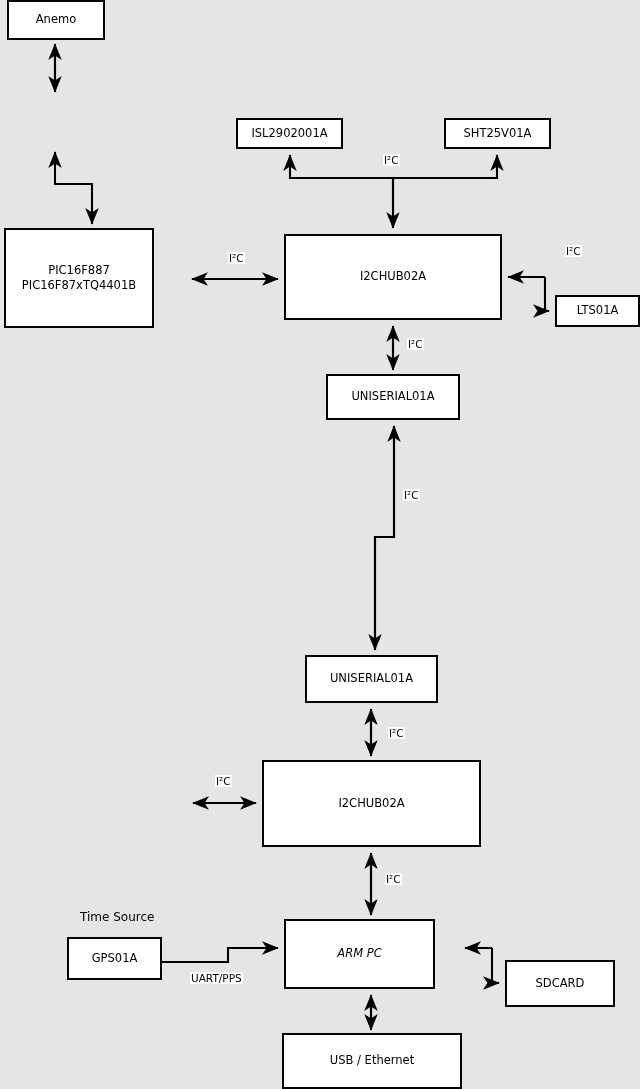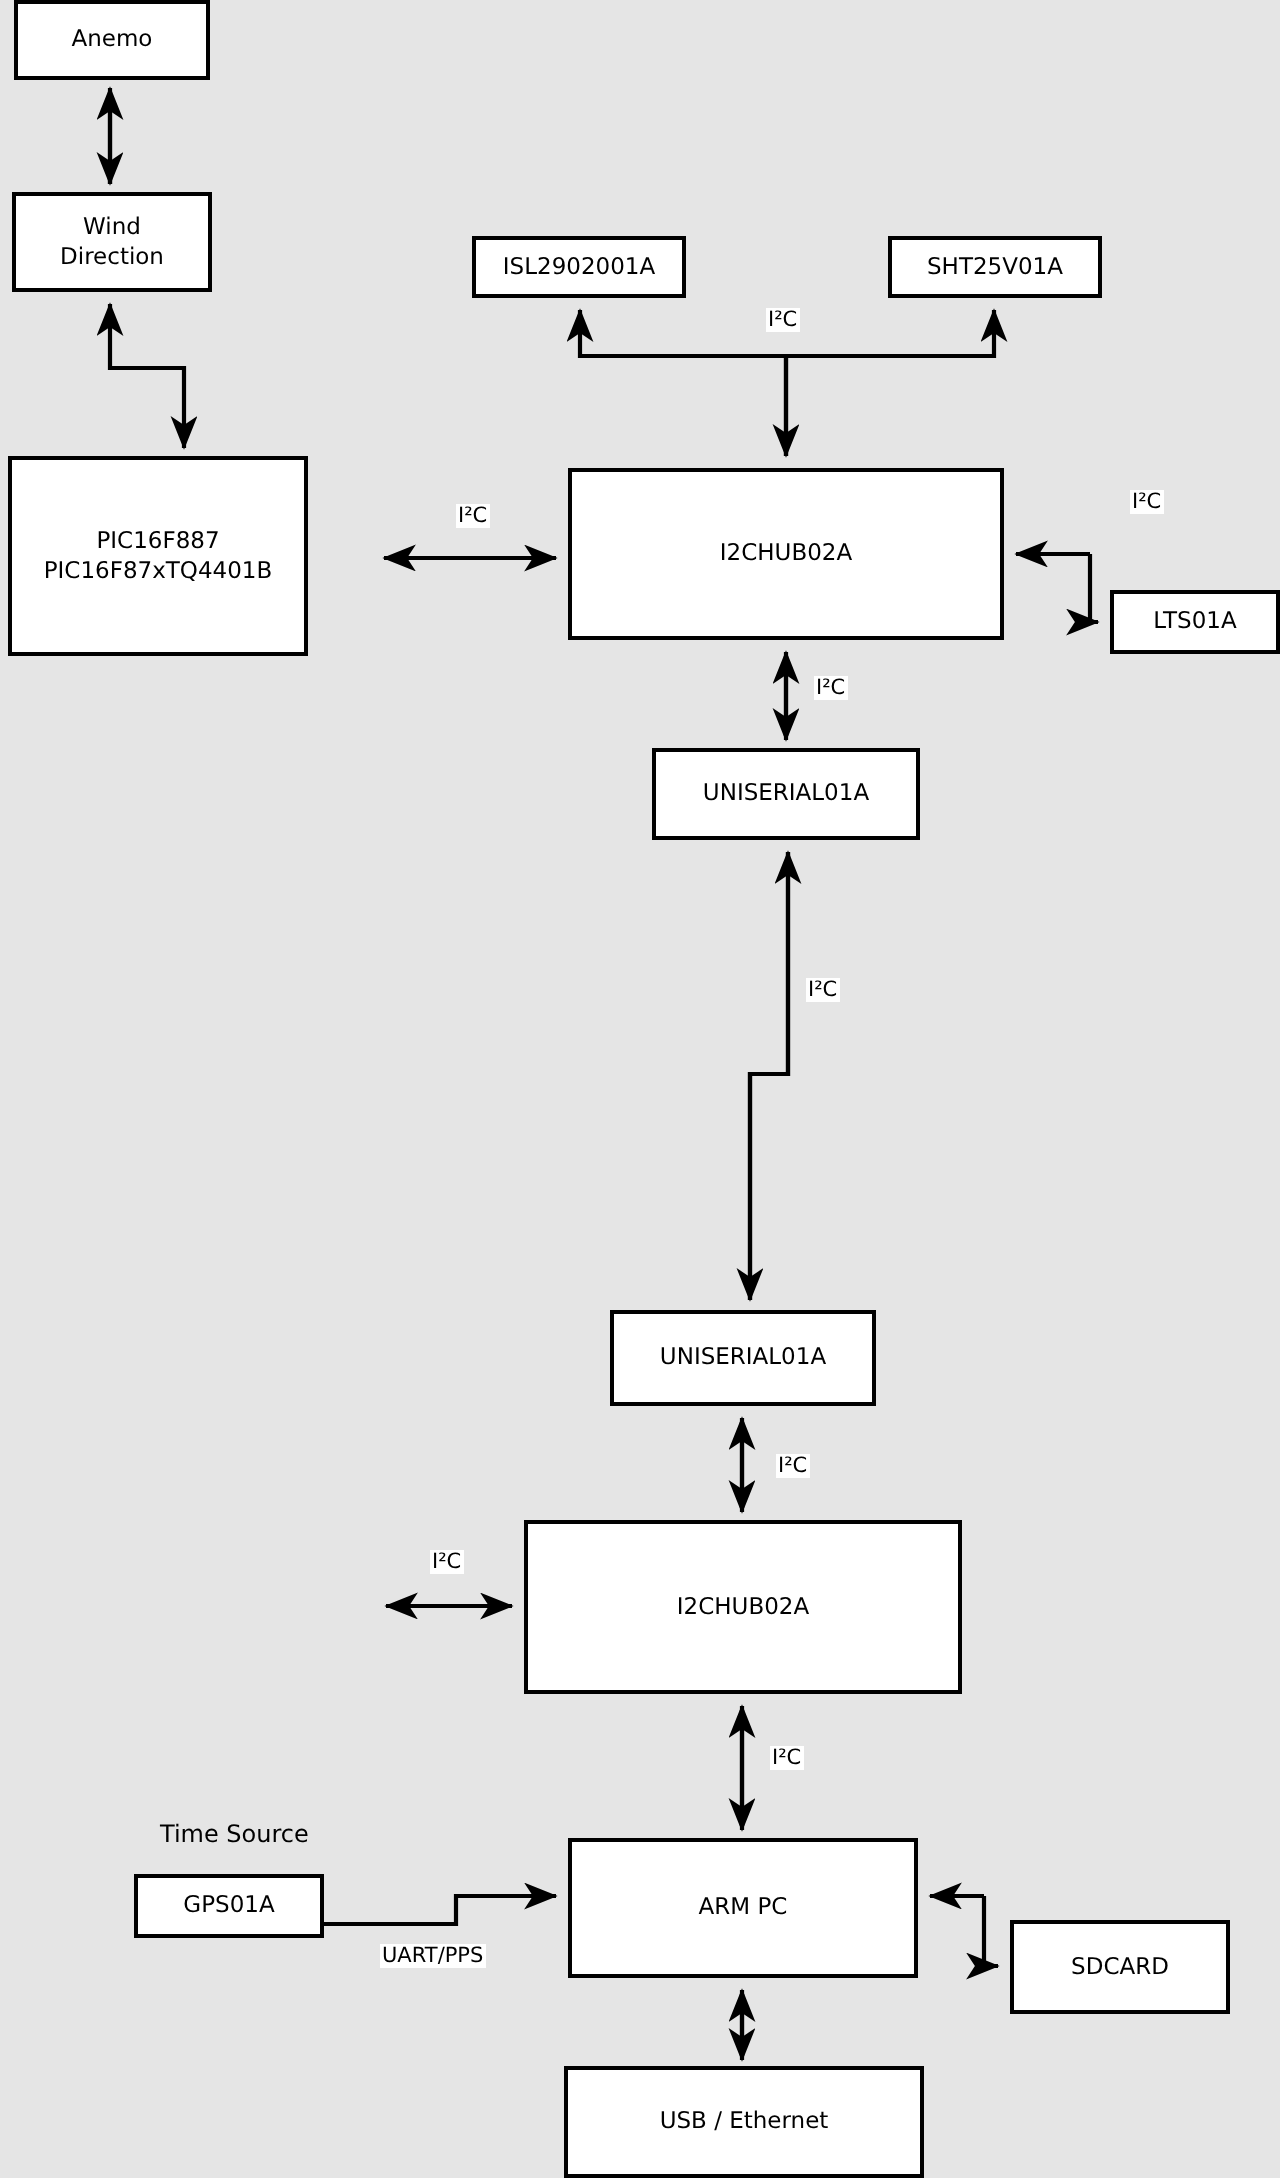--- a/index.html
+++ b/index.html
@@ -133,44 +133,42 @@
       <g>
         <line x1="371" y1="1028" x2="371" y2="995" marker-end="url(#ah)"></line>
         <line x1="371" y1="997" x2="371" y2="1030" marker-end="url(#ah)"></line>
       </g>
 
     </g>
   </svg>
 
   <div class="node-box" style="left:7px;top:0px;width:98px;height:40px;">Anemo</div>
 
-  <div class="node-box" style="left:6px;top:96px;width:100px;height:50px;">Wind
-Direction</div>
 
   <div class="node-box" style="left:4px;top:228px;width:150px;height:100px;">PIC16F887
 PIC16F87xTQ4401B</div>
 
   <div class="node-box" style="left:236px;top:118px;width:107px;height:31px;">ISL2902001A</div>
 
   <div class="node-box" style="left:444px;top:118px;width:107px;height:31px;">SHT25V01A</div>
 
   <div class="node-box" style="left:284px;top:234px;width:218px;height:86px;">I2CHUB02A</div>
 
   <div class="node-box" style="left:555px;top:295px;width:85px;height:32px;">LTS01A</div>
 
   <div class="node-box" style="left:326px;top:374px;width:134px;height:46px;">UNISERIAL01A</div>
 
   <div class="node-box" style="left:305px;top:655px;width:133px;height:48px;">UNISERIAL01A</div>
 
 
   <div class="node-box" style="left:262px;top:760px;width:219px;height:87px;">I2CHUB02A</div>
 
-  <div class="node-box" style="left:67px;top:937px;width:95px;height:32px;">GPS01A</div>
+  <div class="node-box" style="left:67px;top:937px;width:95px;height:43px;">GPS01A</div>
 
-  <div class="node-box" style="left:284px;top:919px;width:175px;height:70px;">ARM PC</div>
+  <div class="node-box" style="left:284px;top:919px;width:151px;height:70px;font-style:italic;">ARM PC</div>
 
   <div class="node-box" style="left:505px;top:960px;width:110px;height:47px;">SDCARD</div>
 
   <div class="node-box" style="left:282px;top:1033px;width:180px;height:56px;">USB / Ethernet</div>
 
   <div class="free-label" style="left:80px;top:910px;">Time Source</div>
 
   <div class="edge-label" style="left:228px;top:252px;">I²C</div>
 
   <div class="edge-label" style="left:383px;top:154px;">I²C</div>

